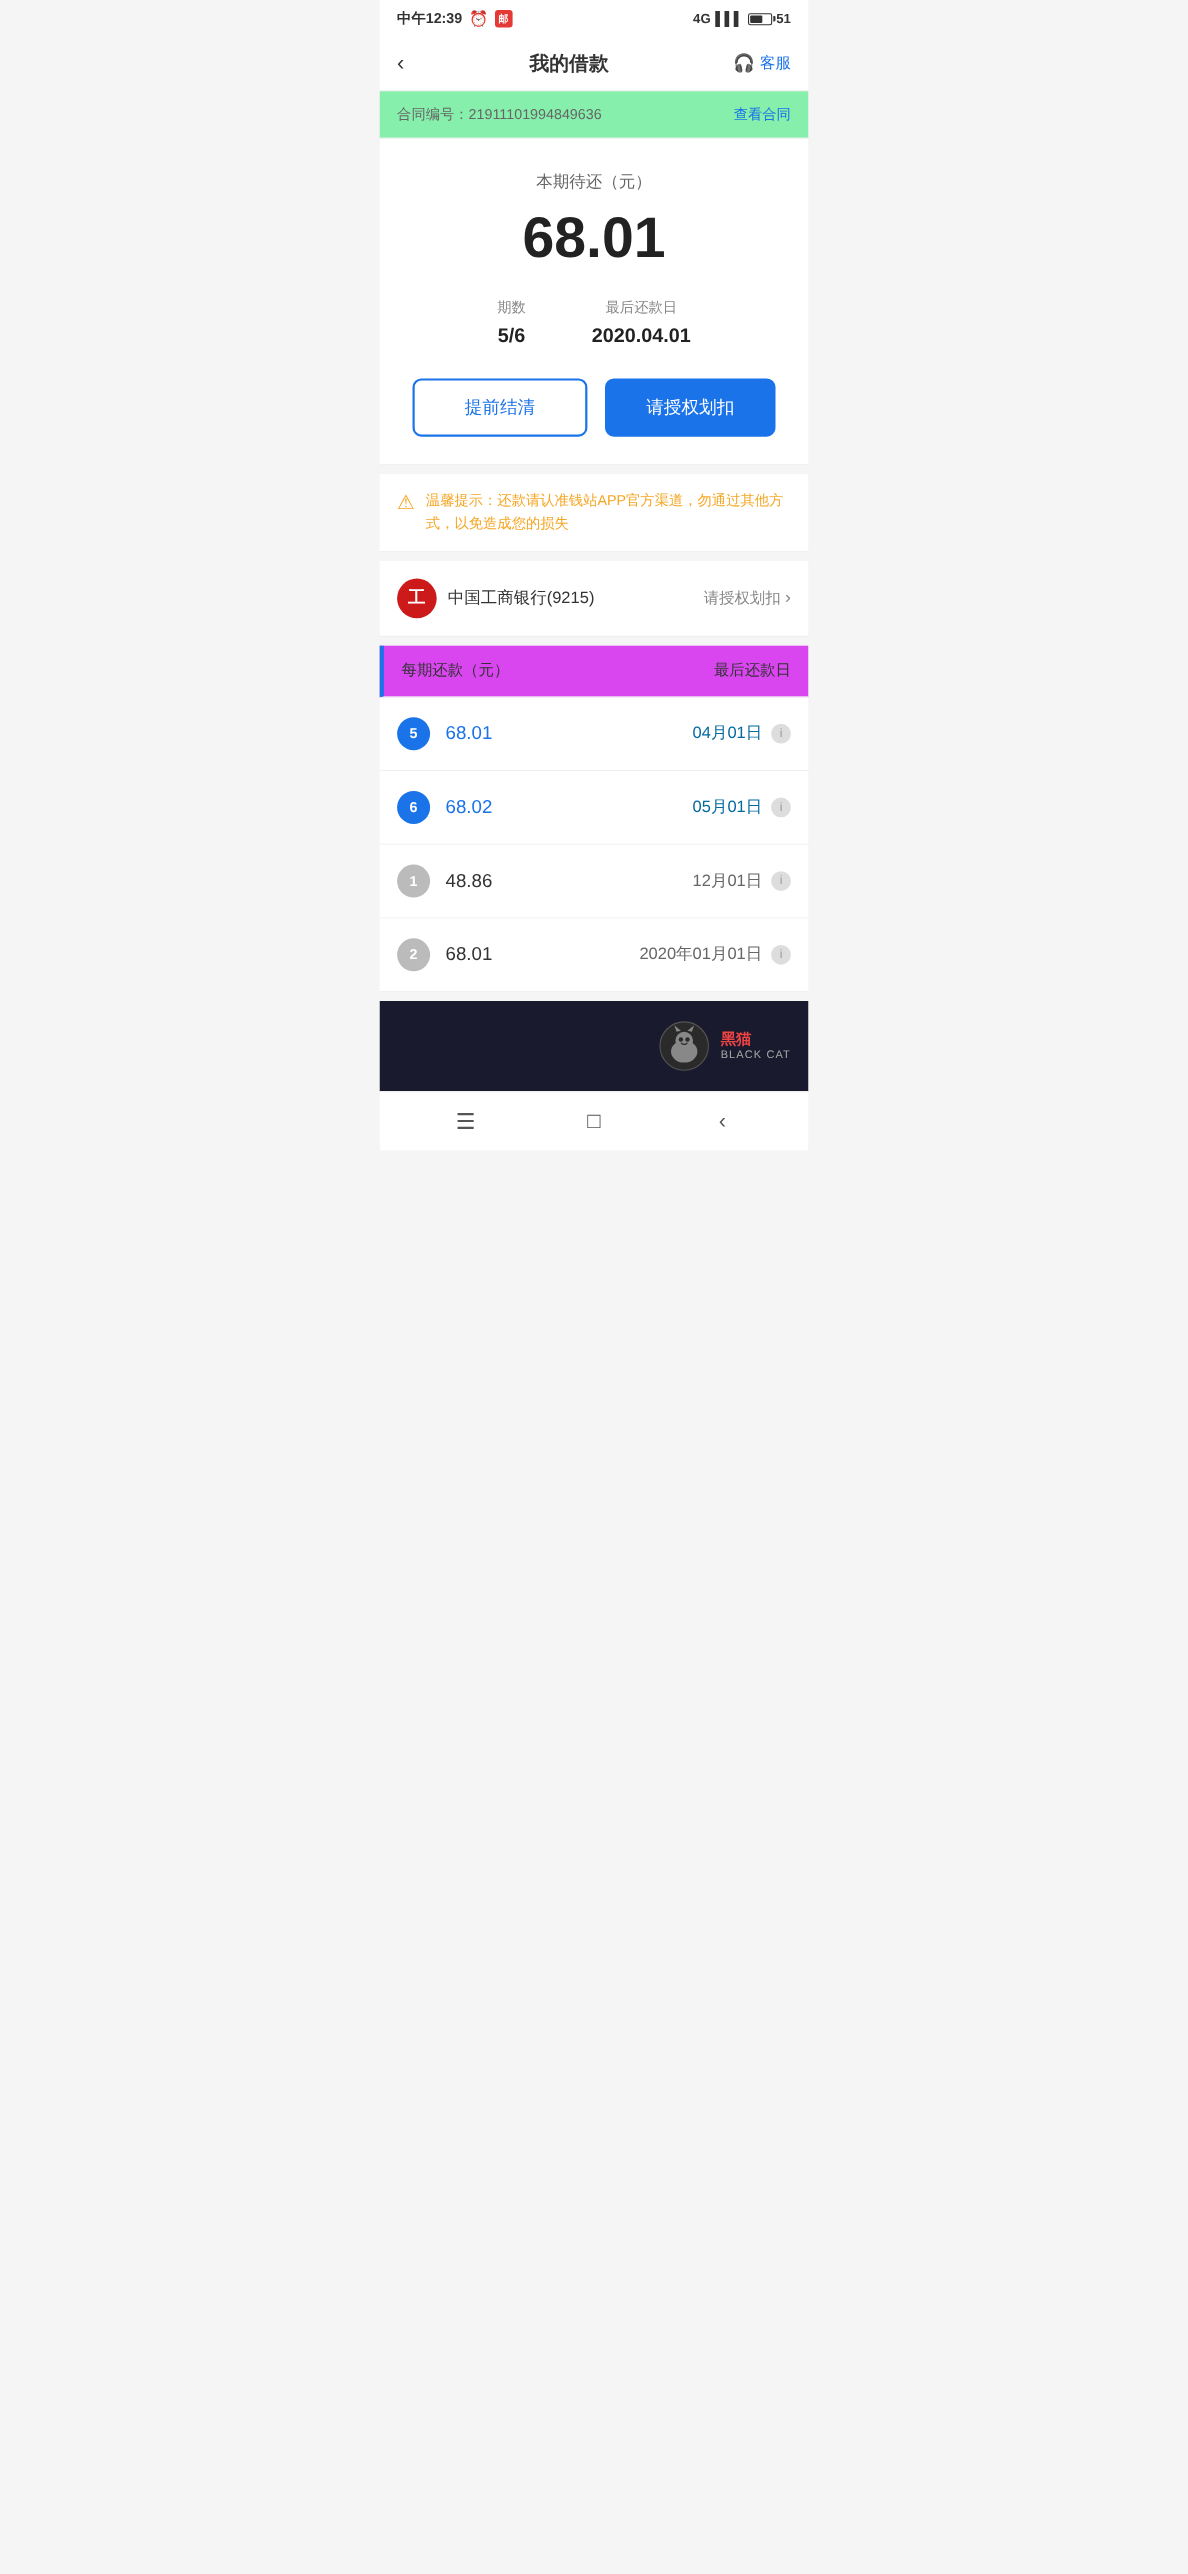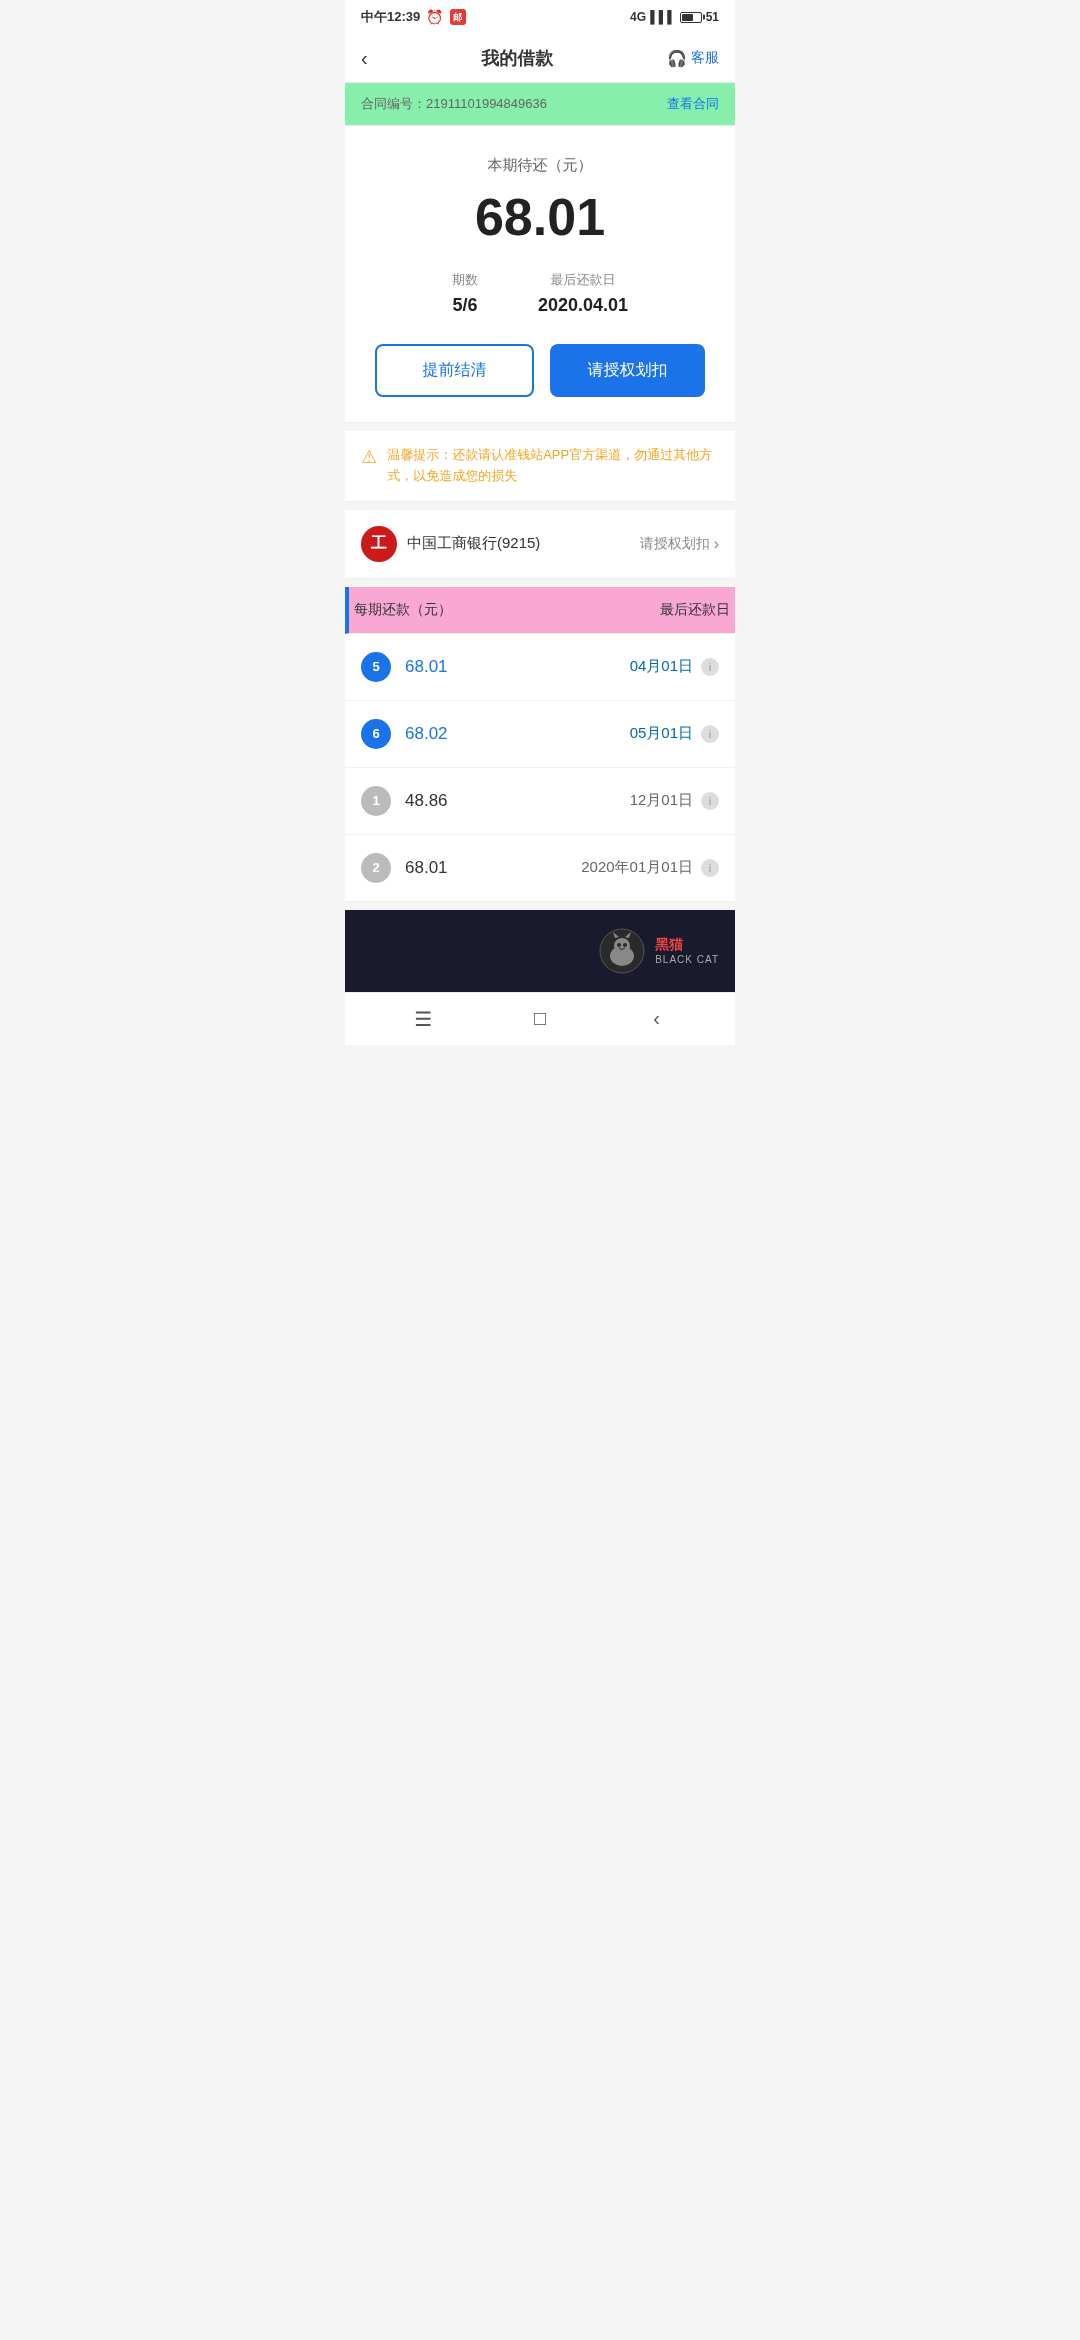--- a/index.html
+++ b/index.html
@@ -192,25 +192,25 @@
       color: white;
       font-size: 16px;
       font-weight: 700;
     }
     .bank-name { font-size: 15px; color: #333; }
     .bank-right { display: flex; align-items: flex-end; gap: 4px; color: #888; font-size: 14px; }
     .chevron-icon { color: #888; font-size: 16px; }
 
     
     .table-header {
-      background: #f9a8d4;
+      background: #d946ef;
       margin-top: 8px;
       display: flex;
       justify-content: space-between;
-      padding: 14px 5px;
+      padding: 14px 16px;
       border-left: 4px solid #1a73e8;
       border-bottom: 1px solid #eee;
     }
     .table-header-left { font-size: 14px; color: #333; font-weight: 500; }
     .table-header-right { font-size: 14px; color: #333; font-weight: 500; }
 
     
     .repay-row {
       background: #fff;
       display: flex;

